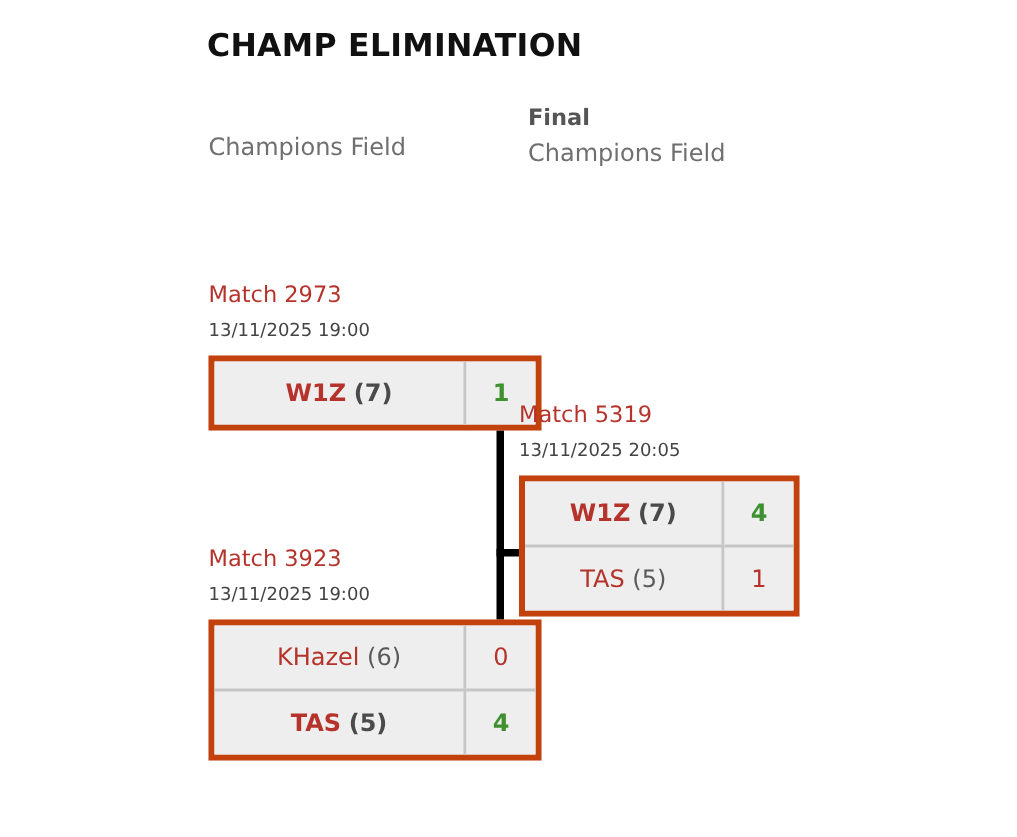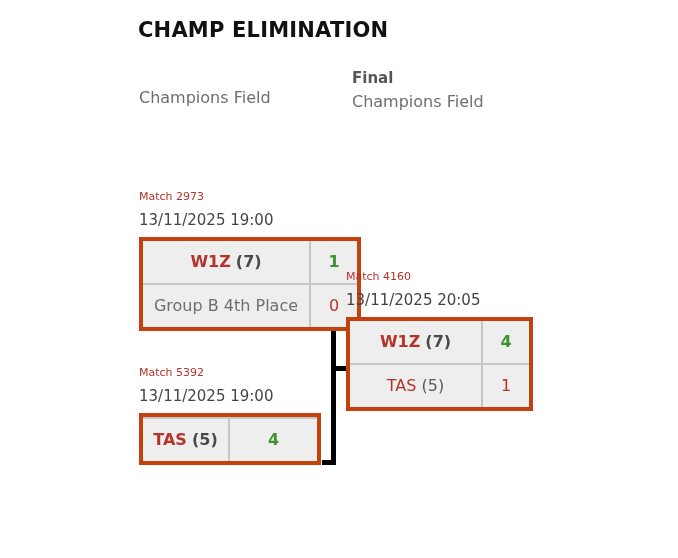--- a/index.html
+++ b/index.html
@@ -54,27 +54,27 @@
     left: 352px;
     top: 68px;
     width: 135px;
   }
 
   
   .match {
     position: absolute;
   }
   .match-label {
-    font-size: 11px;
+    font-size: 15px;
     color: #b5332a;
     line-height: 21px;
     white-space: nowrap;
   }
   .match-date {
-    font-size: 15px;
+    font-size: 12px;
     color: #444444;
     line-height: 21px;
     white-space: nowrap;
     margin-top: 3px;
   }
   .match-table {
     margin-top: 6px;
     border-collapse: separate;
     border-spacing: 0;
     background: #eeeeee;
@@ -144,49 +144,49 @@
   <div class="match-date">13/11/2025 19:00</div>
   <table class="match-table" style="width:182px;">
     <tbody>
         <tr class="row-top">
       <td class="row-team" style="width:146px;">
         <span class="tm-red tm-bold">W1Z</span>
         <span class="seed-bold"> (7)</span>
       </td>
       <td class="row-score sc-win" style="width:34px;">1</td>
     </tr>
-    <tr class="row-bottom">
-      <td class="row-team">
-        <span class="tm-grey">Group B 4th Place</span>
-        <span class="seed"></span>
-      </td>
-      <td class="row-score sc-lose">0</td>
-    </tr>
   </tbody>
     </table>
 </div>
 
 <div class="match" id="m2974" style="left:139px; top:362px;">
-  <div class="match-label">Match 5392</div>
+  <div class="match-label">Match 3923</div>
   <div class="match-date">13/11/2025 19:00</div>
   <table class="match-table" style="width:182px;">
     <tbody>
+        <tr class="row-top">
+      <td class="row-team" style="width:146px;">
+        <span class="tm-red">KHazel</span>
+        <span class="seed"> (6)</span>
+      </td>
+      <td class="row-score sc-lose" style="width:34px;">0</td>
+    </tr>
     <tr class="row-bottom">
       <td class="row-team">
         <span class="tm-red tm-bold">TAS</span>
         <span class="seed-bold"> (5)</span>
       </td>
       <td class="row-score sc-win">4</td>
     </tr>
   </tbody>
     </table>
 </div>
 
 <div class="match" id="m2975" style="left:346px; top:266px;">
-  <div class="match-label">Match 4160</div>
+  <div class="match-label">Match 5319</div>
   <div class="match-date">13/11/2025 20:05</div>
   <table class="match-table" style="width:147px;">
     <tbody>
         <tr class="row-top">
       <td class="row-team" style="width:111px;">
         <span class="tm-red tm-bold">W1Z</span>
         <span class="seed-bold"> (7)</span>
       </td>
       <td class="row-score sc-win" style="width:34px;">4</td>
     </tr>

